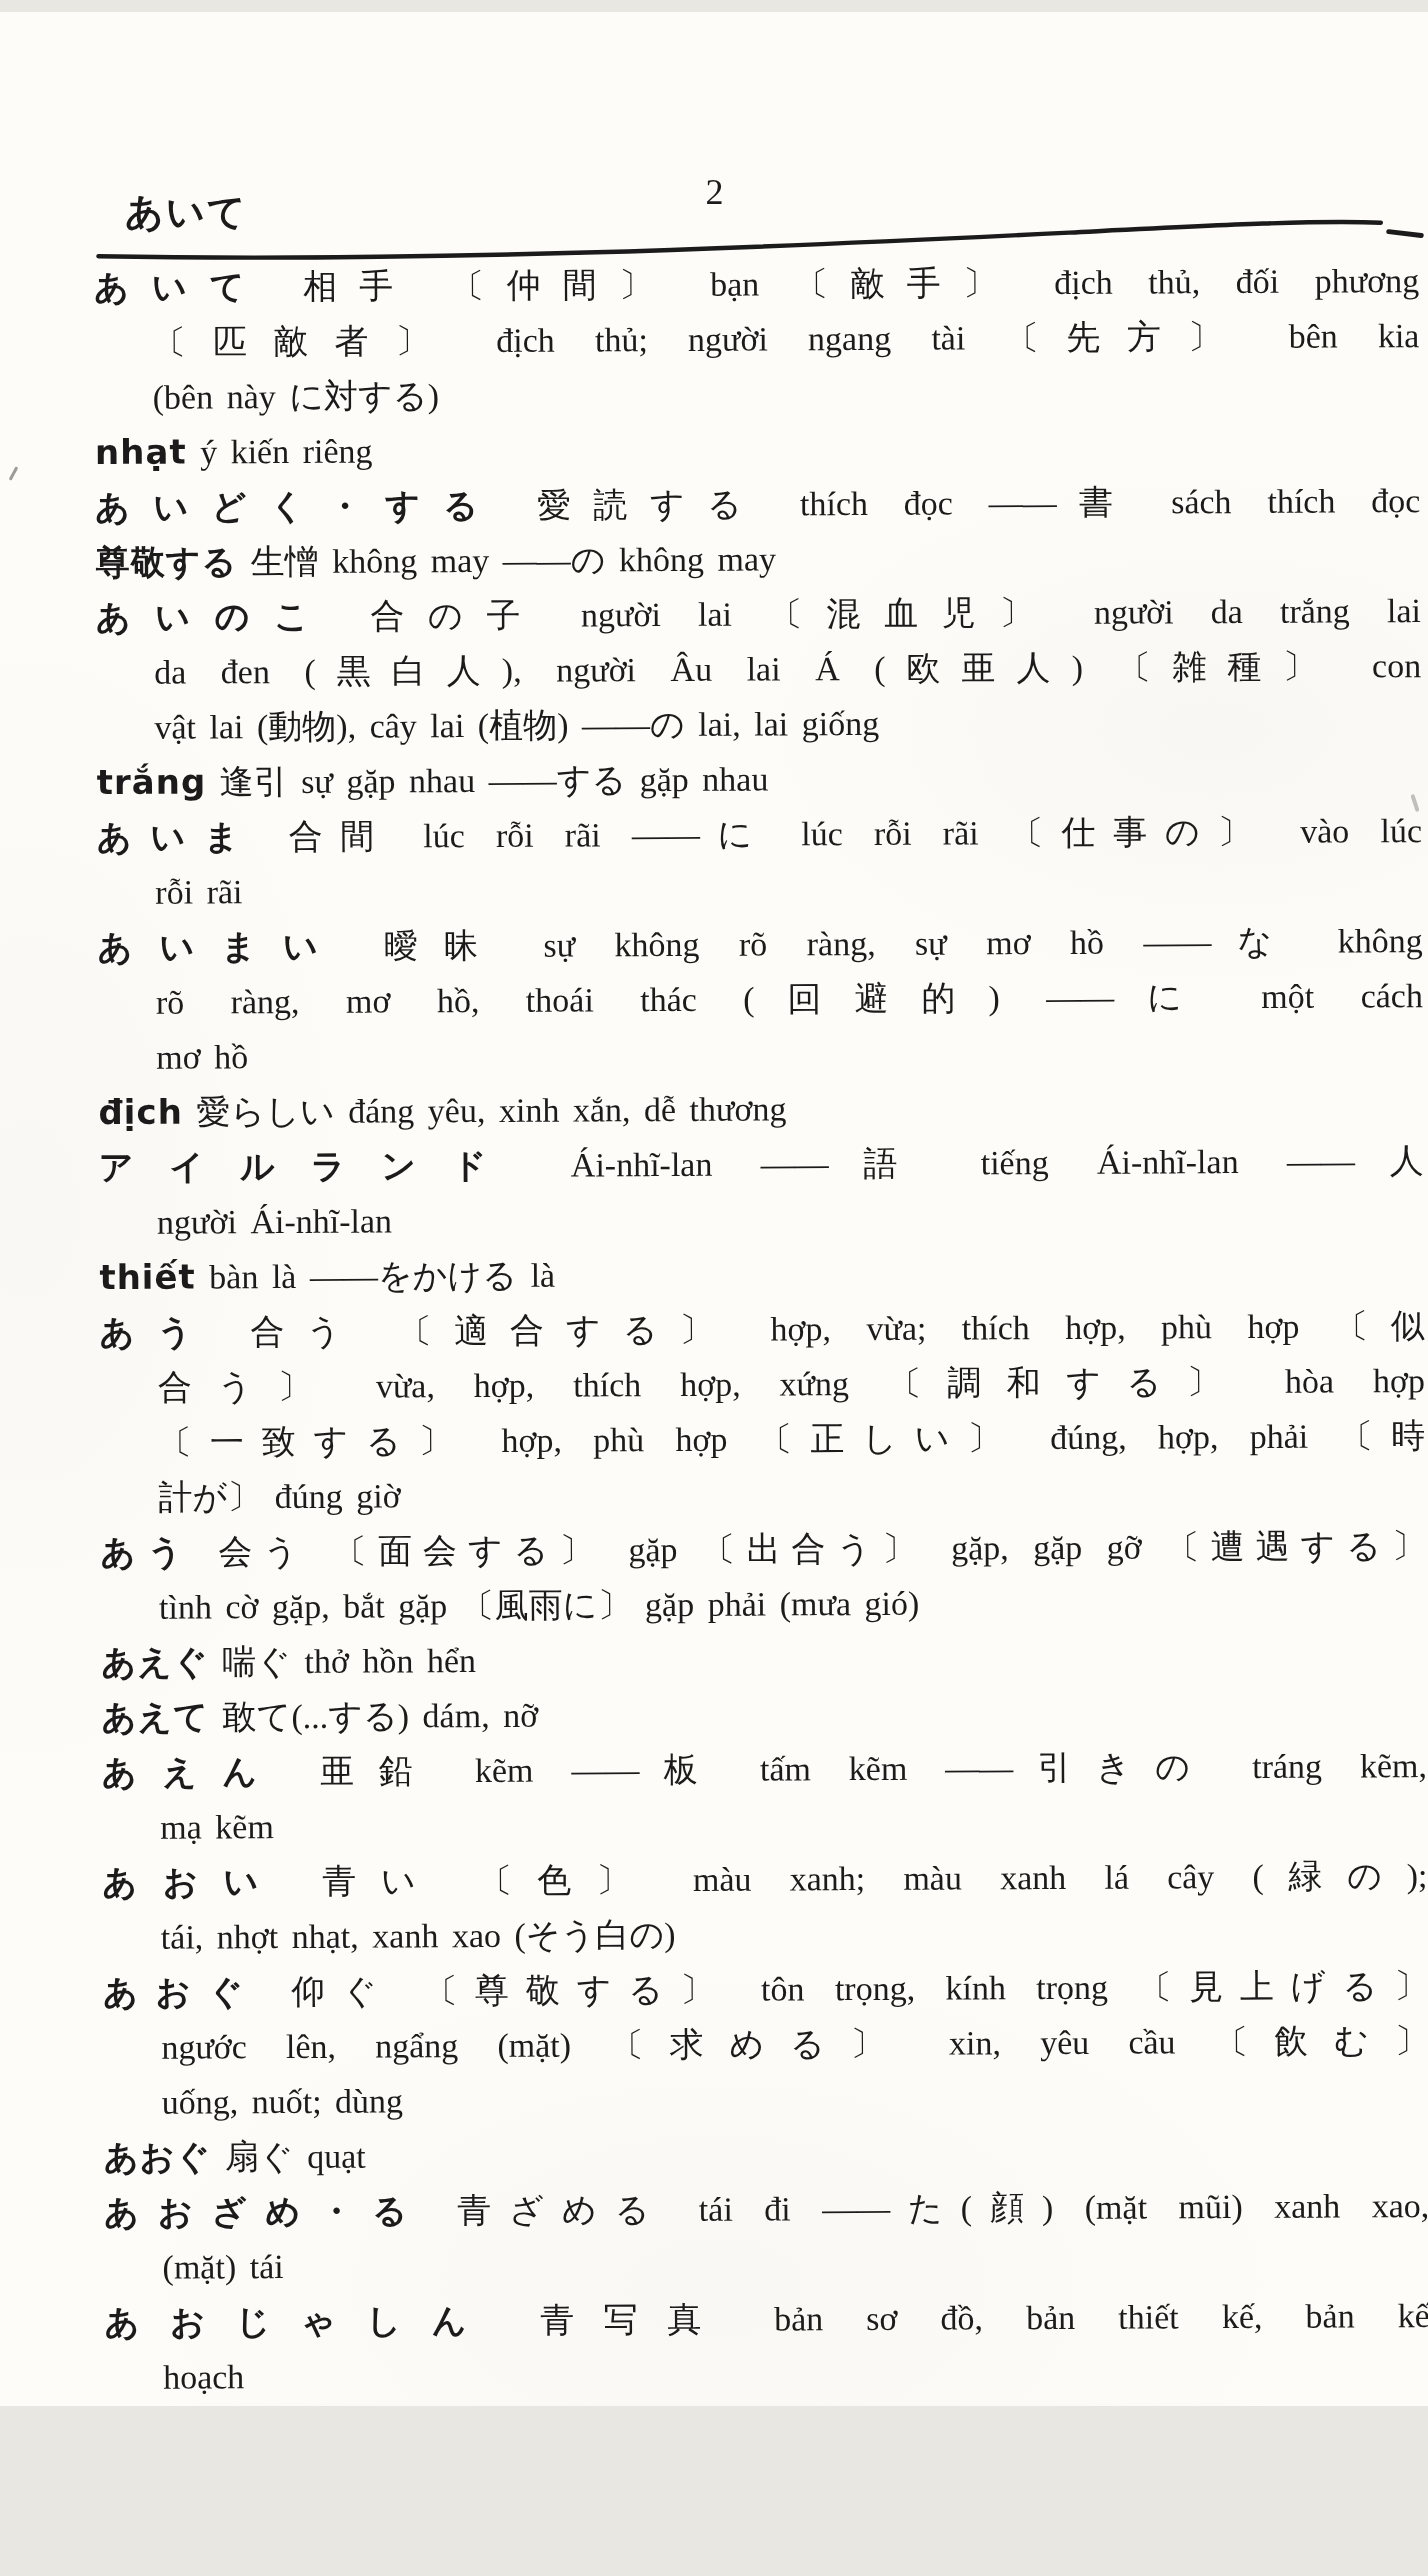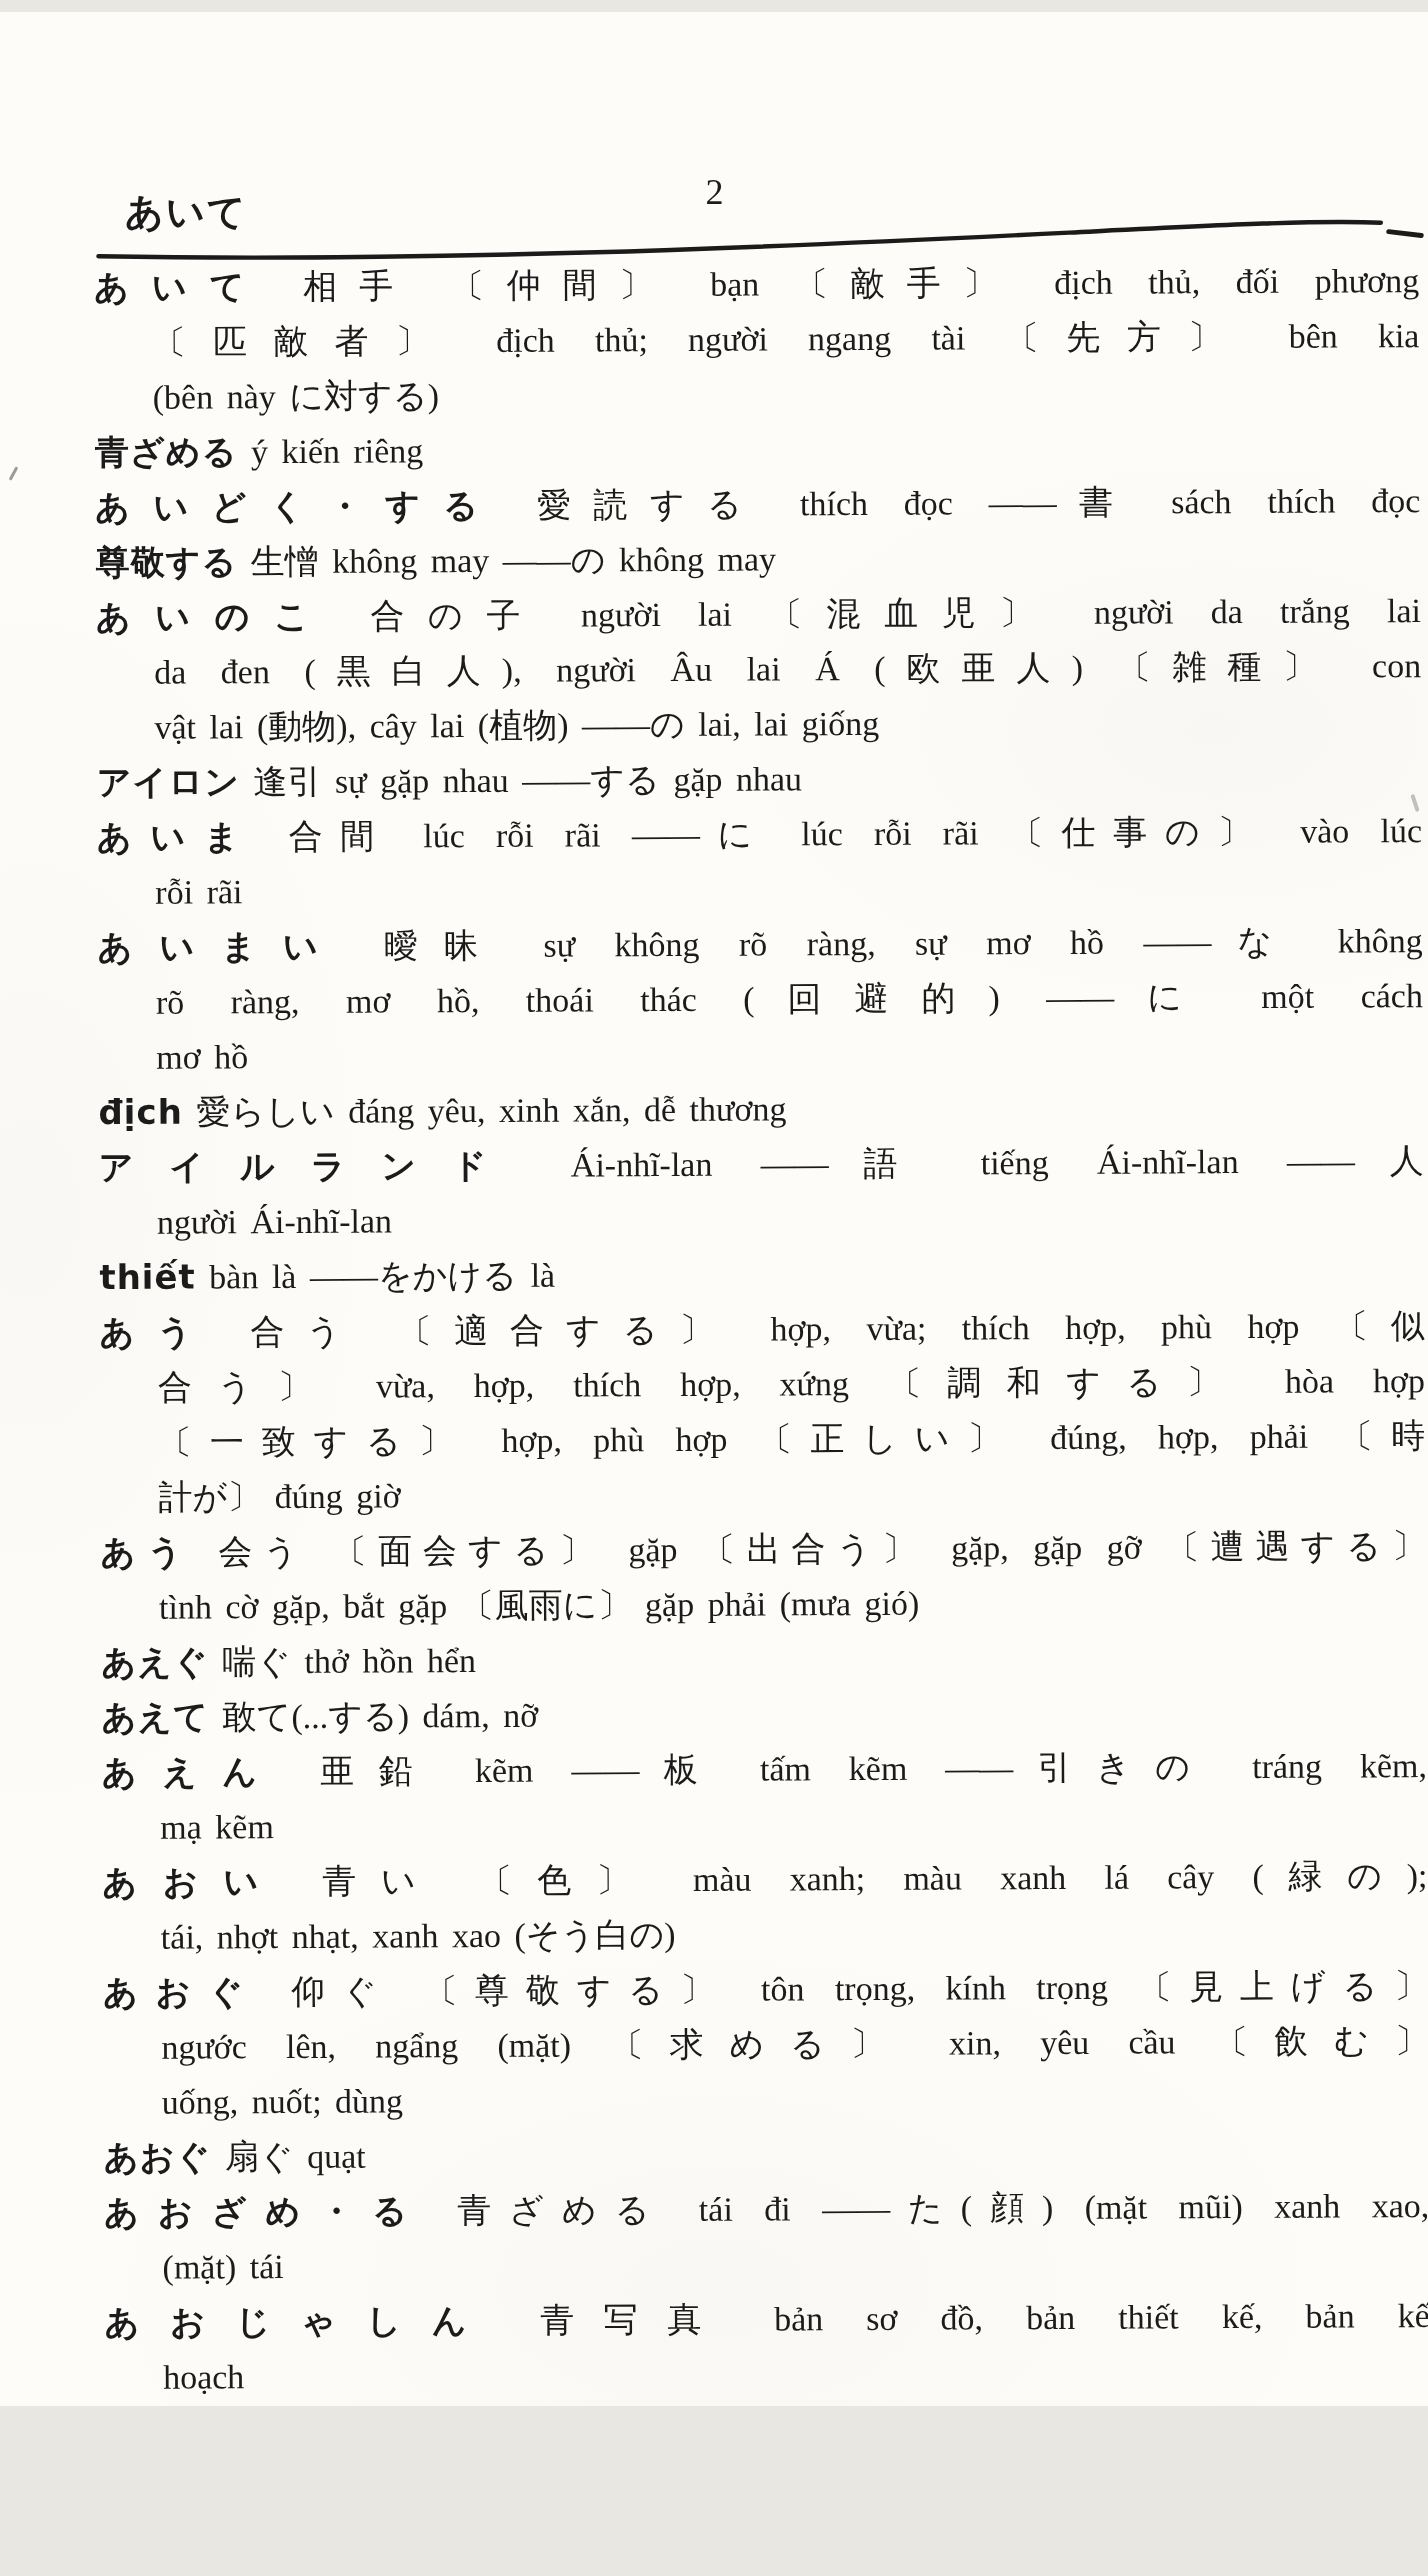--- a/index.html
+++ b/index.html
@@ -112,35 +112,35 @@
     <path d="M1404 27 L 1437 31" fill="none" stroke="#1b1b1b" stroke-width="5" stroke-linecap="round"></path>
   </svg>
 
   <div class="entries">
       <div class="entry">
         <div class="line j"><span class="hw">あいて</span> 相手 〔仲間〕 bạn 〔敵手〕 địch thủ, đối phương</div>
         <div class="line cont j">〔匹敵者〕 địch thủ; người ngang tài 〔先方〕 bên kia</div>
         <div class="line cont">(bên này に対する)</div>
       </div>
       <div class="entry">
-        <div class="line"><span class="hw">青ざめる</span> ý kiến riêng</div>
+        <div class="line"><span class="hw">nhạt</span> ý kiến riêng</div>
       </div>
       <div class="entry">
         <div class="line j"><span class="hw">あいどく・する</span> 愛読する thích đọc ——書 sách thích đọc</div>
       </div>
       <div class="entry">
         <div class="line"><span class="hw">尊敬する</span> 生憎 không may ——の không may</div>
       </div>
       <div class="entry">
         <div class="line j"><span class="hw">あいのこ</span> 合の子 người lai 〔混血児〕 người da trắng lai</div>
         <div class="line cont j">da đen (黒白人), người Âu lai Á (欧亜人) 〔雑種〕 con</div>
         <div class="line cont">vật lai (動物), cây lai (植物) ——の lai, lai giống</div>
       </div>
       <div class="entry">
-        <div class="line"><span class="hw">アイロン</span> 逢引 sự gặp nhau ——する gặp nhau</div>
+        <div class="line"><span class="hw">trắng</span> 逢引 sự gặp nhau ——する gặp nhau</div>
       </div>
       <div class="entry">
         <div class="line j"><span class="hw">あいま</span> 合間 lúc rỗi rãi ——に lúc rỗi rãi 〔仕事の〕 vào lúc</div>
         <div class="line cont">rỗi rãi</div>
       </div>
       <div class="entry">
         <div class="line j"><span class="hw">あいまい</span> 曖昧 sự không rõ ràng, sự mơ hồ ——な không</div>
         <div class="line cont j">rõ ràng, mơ hồ, thoái thác (回避的) ——に một cách</div>
         <div class="line cont">mơ hồ</div>
       </div>

